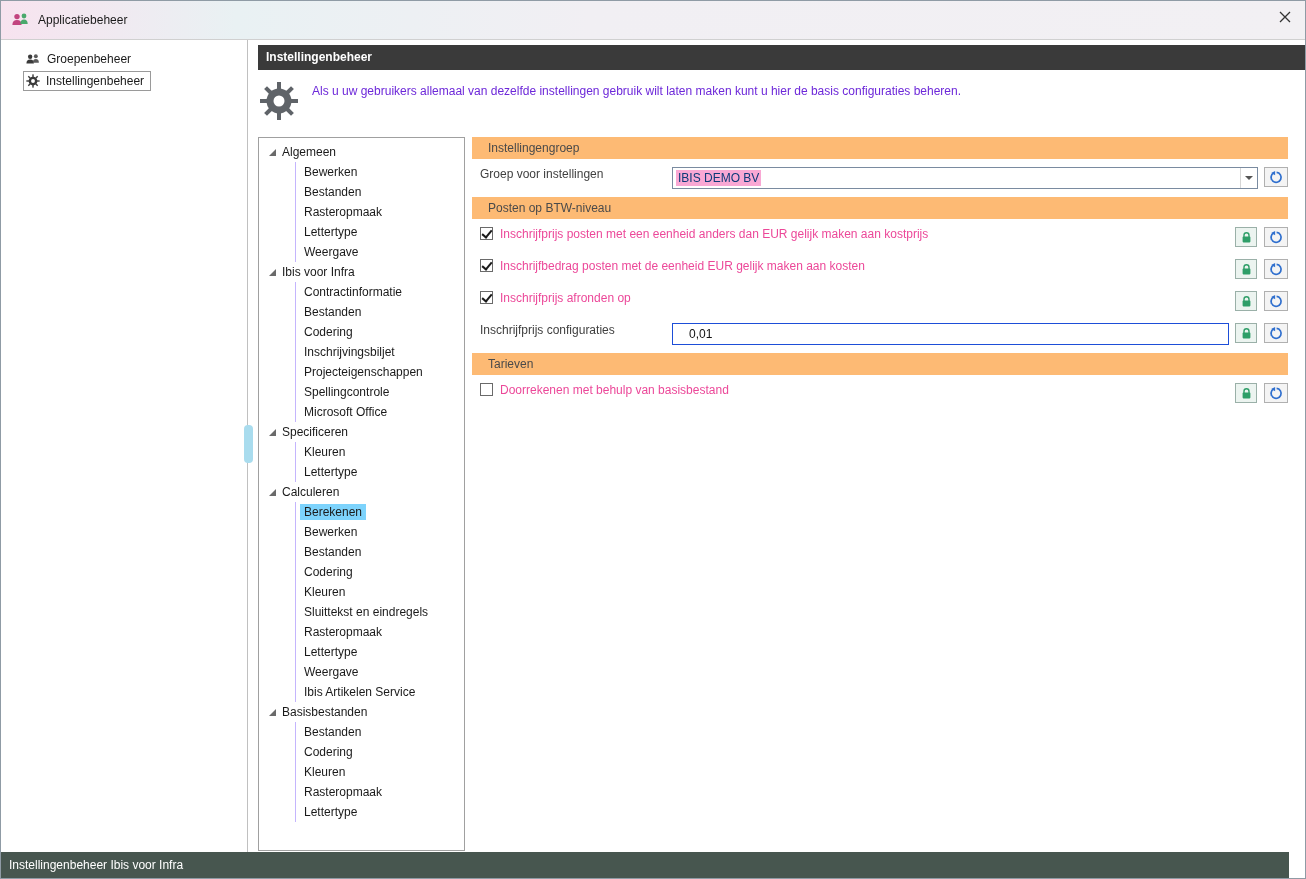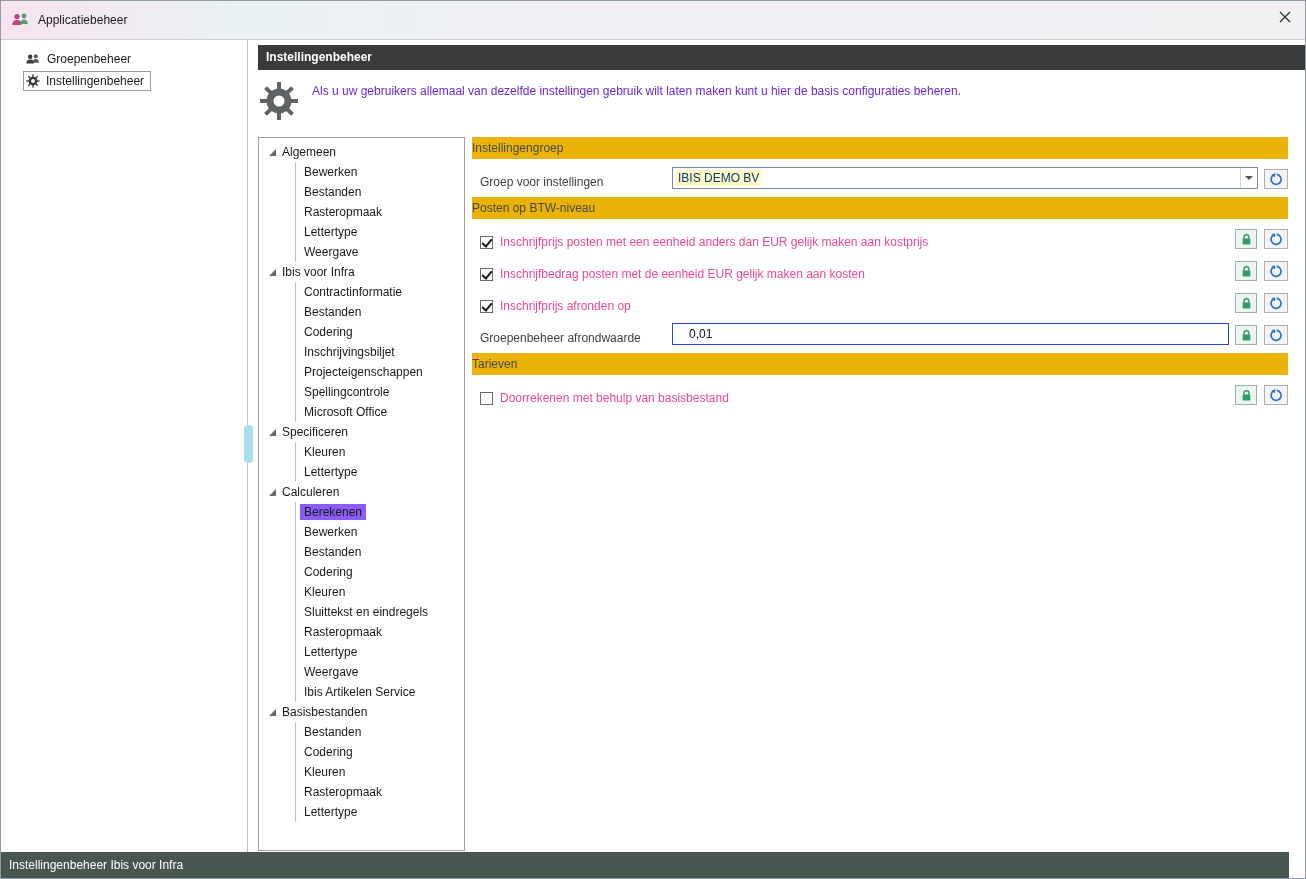--- a/index.html
+++ b/index.html
@@ -49,39 +49,39 @@
   .panels { display: flex; margin: 14px 17px 8px 10px; flex: 1; min-height: 0; }
 
   
   .tree-panel { width: 207px; border: 1px solid #a0a0a0; background: #fff; padding-top: 4px; overflow: hidden; }
   .tree-parent { display: flex; align-items: center; height: 20px; padding-left: 10px; }
   .tw { width: 0; height: 0; border-bottom: 7px solid #6a6a6a; border-left: 7px solid transparent;
         display: inline-block; margin-right: 6px; }
   .tree-children { margin-left: 36px; border-left: 1px solid #c4b5fd; }
   .tree-item { height: 20px; display: flex; align-items: center; padding-left: 4px; }
   .til { padding: 1px 4px; }
-  .til.sel { background: #8b5cf6; }
+  .til.sel { background: #7dd3fc; }
 
   
   .settings-panel { flex: 1; margin-left: 7px; display: flex; flex-direction: column; min-width: 0; }
-  .sec-header { height: 22px; line-height: 22px; background: #eab308; color: #4a4a4a;
-    padding-left: 0; margin-bottom: 6px; }
-  .srow { display: flex; align-items: flex-end; min-height: 22px; margin: 2px 0 8px 8px; }
+  .sec-header { height: 22px; line-height: 22px; background: #fdba74; color: #4a4a4a;
+    padding-left: 16px; margin-bottom: 6px; }
+  .srow { display: flex; align-items: flex-start; min-height: 22px; margin: 2px 0 8px 8px; }
   .srow .flabel { width: 192px; color: #3f3f3f; flex: none; }
   .srow .cblabel { margin-left: 7px; color: #ec4899; }
   .spacer { flex: 1; }
 
   .cb { width: 13px; height: 13px; border: 1px solid #6a6a6a; background: #fff;
     position: relative; flex: none; }
   .cb.on::after { content: ""; position: absolute; left: 3px; top: 0px; width: 4px; height: 8px;
     border: solid #1a1a1a; border-width: 0 2px 2px 0; transform: rotate(40deg); }
 
   .combo { flex: 1; height: 22px; border: 1px solid #7a8ba0; background: #fff;
     display: flex; align-items: center; padding-left: 3px; margin-right: 6px; }
-  .combo .val { background: #fef9c3; color: #0d3a78; padding: 1px 2px; }
+  .combo .val { background: #f9a8d4; color: #0d3a78; padding: 1px 2px; }
   .combo-arrow { width: 17px; align-self: stretch; border-left: 1px solid #d6d6d6;
     display: flex; align-items: center; justify-content: center; margin-left: auto; }
   .combo-arrow::after { content: ""; border: 4px solid transparent; border-top-color: #555; margin-top: 4px; }
 
   .tin { flex: 1; height: 22px; border: 1px solid #1d4ed8; padding: 0 16px;
     font-family: "Liberation Sans", sans-serif; font-size: 12px; color: #111; margin-right: 6px; }
 
   .ibtn { height: 20px; border: 1px solid #b0b0b0; background: #f4f4f4;
     display: flex; align-items: center; justify-content: center; flex: none; }
   .ibtn.lock-button { width: 22px; border-color: #9ab0a8; background: #ecf4f0; margin-right: 7px; }
@@ -368,21 +368,21 @@
             <span class="ibtn undo-button">
               <span class="ic">
                 <svg width="15" height="15" viewBox="0 0 15 15">
                   <path d="M4.5 3.1 A5 5 0 1 0 7.6 2.4" fill="none" stroke="#2f6fce" stroke-width="1.7"></path>
                   <path d="M6.1 0.9 L6.1 5.3 L2.2 3.1 Z" fill="#2f6fce"></path>
                 </svg>
               </span>
             </span>
           </div>
           <div class="srow">
-            <span class="flabel">Groepenbeheer afrondwaarde</span>
+            <span class="flabel">Inschrijfprijs configuraties</span>
             <input class="tin" type="text" value="0,01" style="">
             <span class="ibtn lock-button">
               <span class="ic">
                 <svg width="13" height="13" viewBox="0 0 13 13">
                   <path d="M4 6 V4.2 a2.5 2.5 0 0 1 5 0 V6" fill="none" stroke="#2e9e68" stroke-width="1.4"></path>
                   <rect x="2.6" y="5.6" width="7.8" height="5.8" rx="0.8" fill="#2e9e68"></rect>
                 </svg>
               </span>
             </span>
             <span class="ibtn undo-button">

